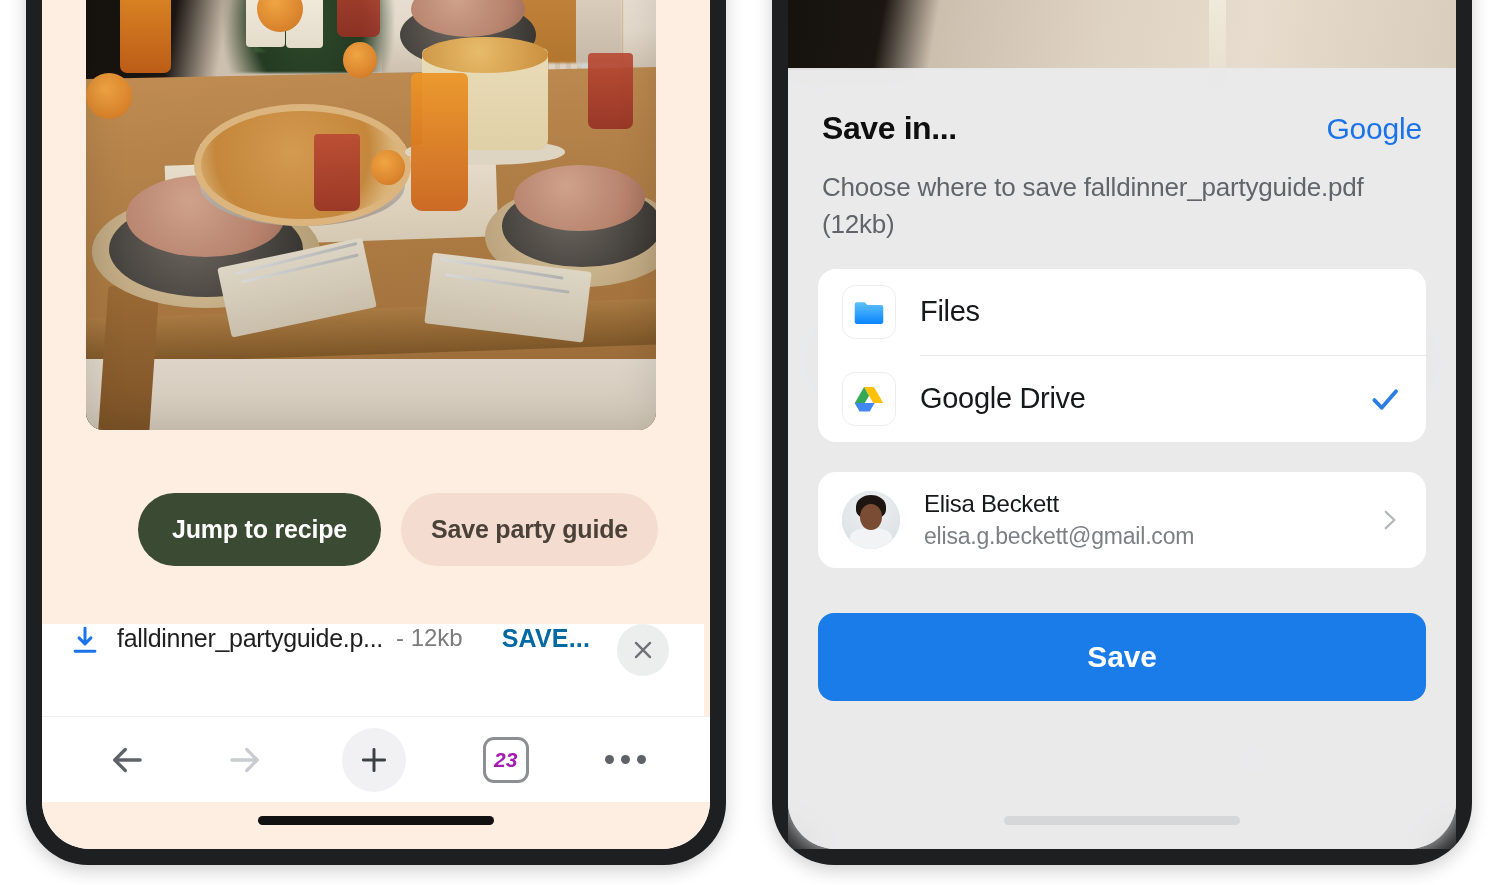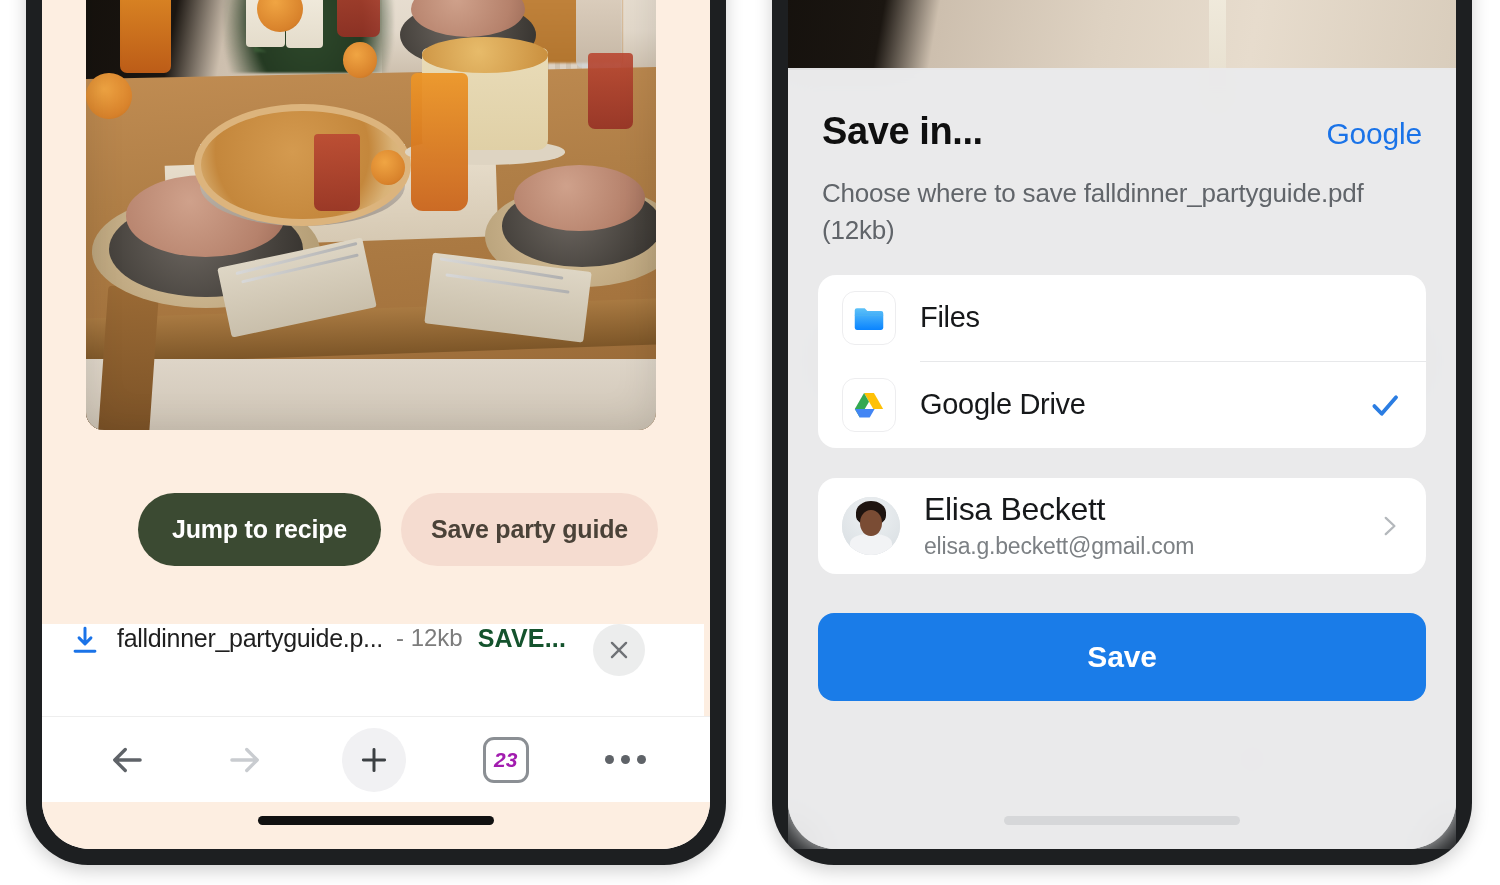--- a/index.html
+++ b/index.html
@@ -153,21 +153,21 @@
   .dl-bar {
     position:absolute; left:0; right:6px; top:664px; height:92px;
     background:#ffffff;
     display:flex; align-items:flex-start;
     padding: 0 26px 0 26px;
     gap: 15px;
   }
   .dl-icon { width:34px; height:34px; flex:0 0 auto; }
   .dl-name { font-size:25px; color:#1f1f1f; letter-spacing:-0.3px; white-space:nowrap; }
   .dl-size { font-size:24px; color:#7c7c7c; margin-left:-2px; white-space:nowrap; }
-  .dl-save { font-size:25px; color:#14532d; font-weight:700; letter-spacing:0.2px; margin-left:0; cursor:pointer; white-space:nowrap; }
+  .dl-save { font-size:25px; color:#0369a1; font-weight:700; letter-spacing:0.2px; margin-left:24px; cursor:pointer; white-space:nowrap; }
   .dl-close {
     width:52px; height:52px; border-radius:50%; background:#eceded;
     display:flex; align-items:center; justify-content:center; margin-left:12px; cursor:pointer; flex:0 0 auto;
   }
 
   
   .toolbar {
     position:absolute; left:0; right:0; top:756px; height:86px;
     background:#ffffff;
     border-top:1px solid #eeeeee;
@@ -196,21 +196,21 @@
 
   .sheet {
     position:absolute; left:0; right:0; top:108px; bottom:0;
     background: rgba(233,234,235,0.93);
     backdrop-filter: blur(14px);
   }
   .sheet-head {
     display:flex; align-items:baseline; justify-content:space-between;
     padding: 42px 34px 0 34px;
   }
-  .sheet-title { font-size:38px; font-weight:700; color:#0f0f0f; letter-spacing:-0.4px; }
+  .sheet-title { font-size:32px; font-weight:700; color:#0f0f0f; letter-spacing:-0.4px; }
   .sheet-cancel { font-size:30px; color:#1a73e8; cursor:pointer; letter-spacing:-0.2px; }
   .sheet-sub {
     padding: 22px 34px 0 34px;
     font-size:26px; line-height:1.42; color:#61656a; letter-spacing:-0.2px;
   }
 
   .card {
     margin: 26px 30px 16px 30px;
     background:#ffffff;
     border-radius:18px;
@@ -237,21 +237,21 @@
   .acct-row { display:flex; align-items:center; padding: 18px 24px; height:96px; cursor:pointer; }
   .avatar {
     width:58px; height:58px; border-radius:50%; flex:0 0 auto; margin-right:24px;
     overflow:hidden; position:relative; background:#dfe3e6;
   }
   .av-bg { position:absolute; inset:0; background: radial-gradient(circle at 50% 30%, #eef1f3 0%, #d7dde1 100%); }
   .av-hair { position:absolute; left:24%; top:8%; width:52%; height:40%; border-radius:50% 50% 40% 40%; background:#1e1410; }
   .av-face { position:absolute; left:31%; top:22%; width:38%; height:46%; border-radius:50%; background:#7a4c34; }
   .av-body { position:absolute; left:14%; top:64%; width:72%; height:40%; border-radius:40% 40% 0 0; background:#f2f3f5; }
   .acct-text { flex:1; min-width:0; }
-  .acct-name { font-size:32px; color:#16181a; letter-spacing:-0.3px; }
+  .acct-name { font-size:24px; color:#16181a; letter-spacing:-0.3px; }
   .acct-email { font-size:23px; color:#7c8084; margin-top:5px; letter-spacing:-0.2px; }
   .chev { width:26px; height:26px; flex:0 0 auto; }
 
   .save-btn {
     position:absolute; left:30px; right:30px; top:545px; height:88px;
     background:#1a7ce8; color:#ffffff;
     border:none; border-radius:16px;
     font-size:30px; font-weight:700; letter-spacing:-0.2px;
     font-family: "Liberation Sans", sans-serif;
     cursor:pointer;

